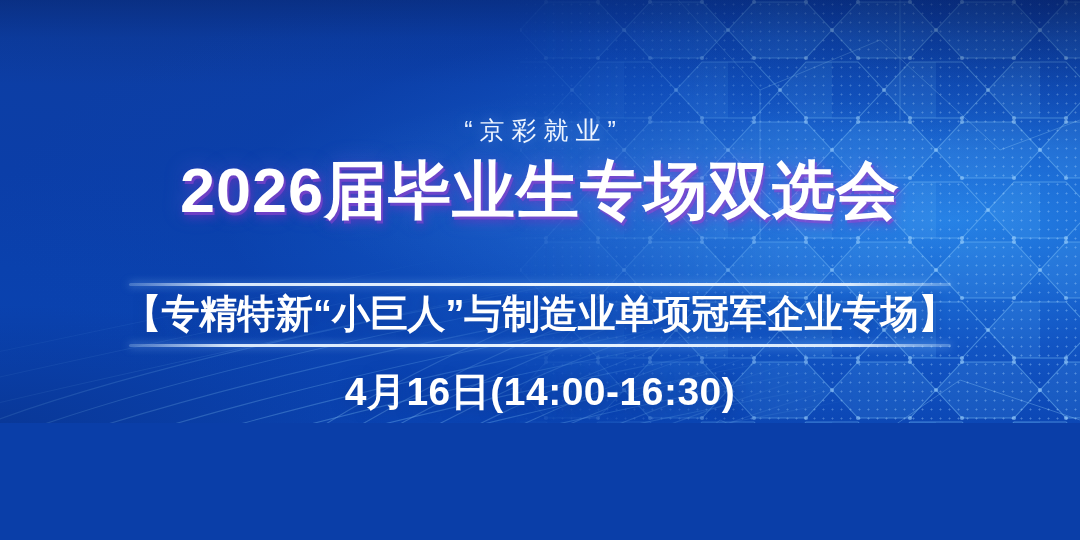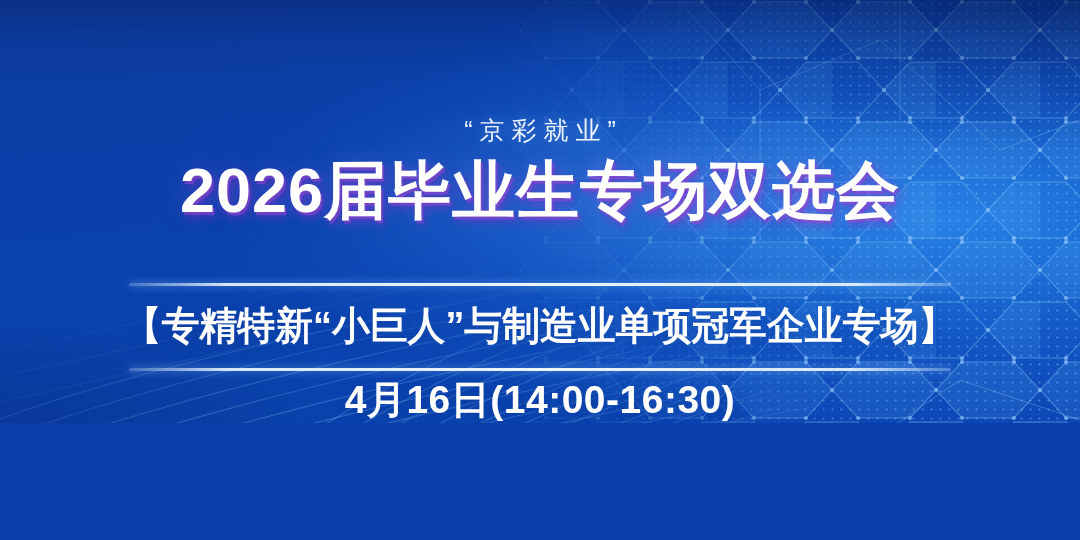--- a/index.html
+++ b/index.html
@@ -97,21 +97,20 @@
       3px 5px 9px rgba(120,40,190,0.55),
       0 0 22px rgba(170,120,255,0.30);
   }
 
   .rule-block {
     margin-top: 19px;
     width: 822px;
     display: flex;
     flex-direction: column;
     align-items: center;
-    gap: 12px;
   }
 
   .rule {
     width: 100%;
     height: 3px;
     background: linear-gradient(90deg,
       rgba(190,225,255,0.30) 0%,
       rgba(226,240,255,0.95) 12%,
       rgba(236,246,255,1) 50%,
       rgba(226,240,255,0.95) 88%,
@@ -126,21 +125,21 @@
     line-height: 1.05;
     font-weight: 700;
     color: #ffffff;
     letter-spacing: 0px;
     white-space: nowrap;
     transform: scaleX(0.97);
     text-shadow: 0 2px 12px rgba(20,60,150,0.55);
   }
 
   .datetime {
-    margin-top: 9px;
+    margin-top: 25px;
     font-size: 39px;
     line-height: 1;
     font-weight: 600;
     color: #ffffff;
     letter-spacing: 0.5px;
     white-space: nowrap;
     text-shadow: 0 2px 14px rgba(15,55,145,0.60);
   }
 </style>
 </head>

